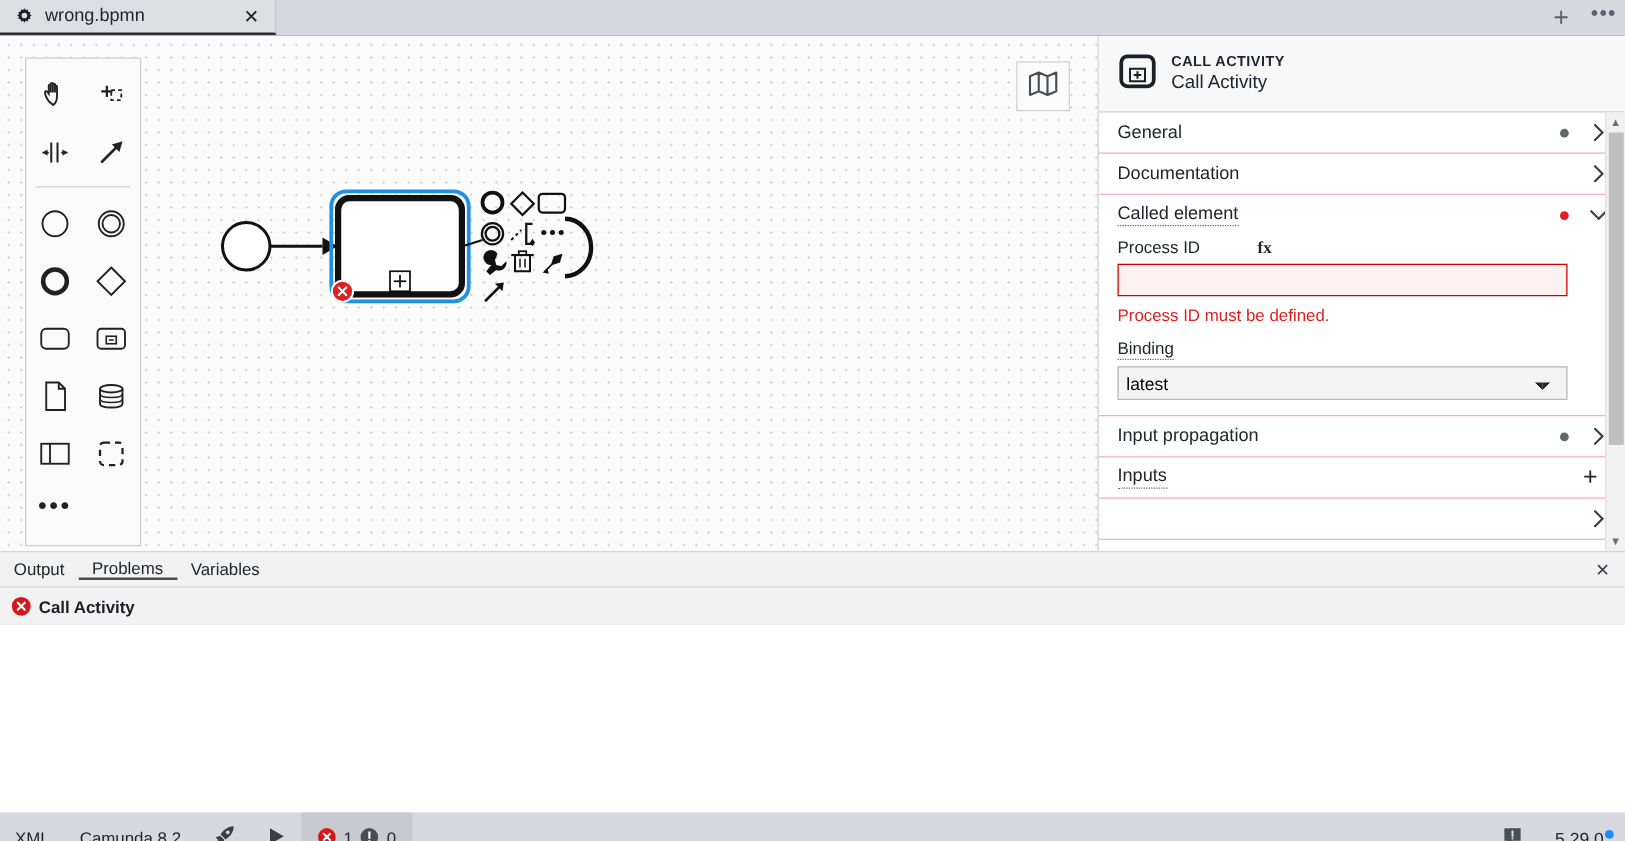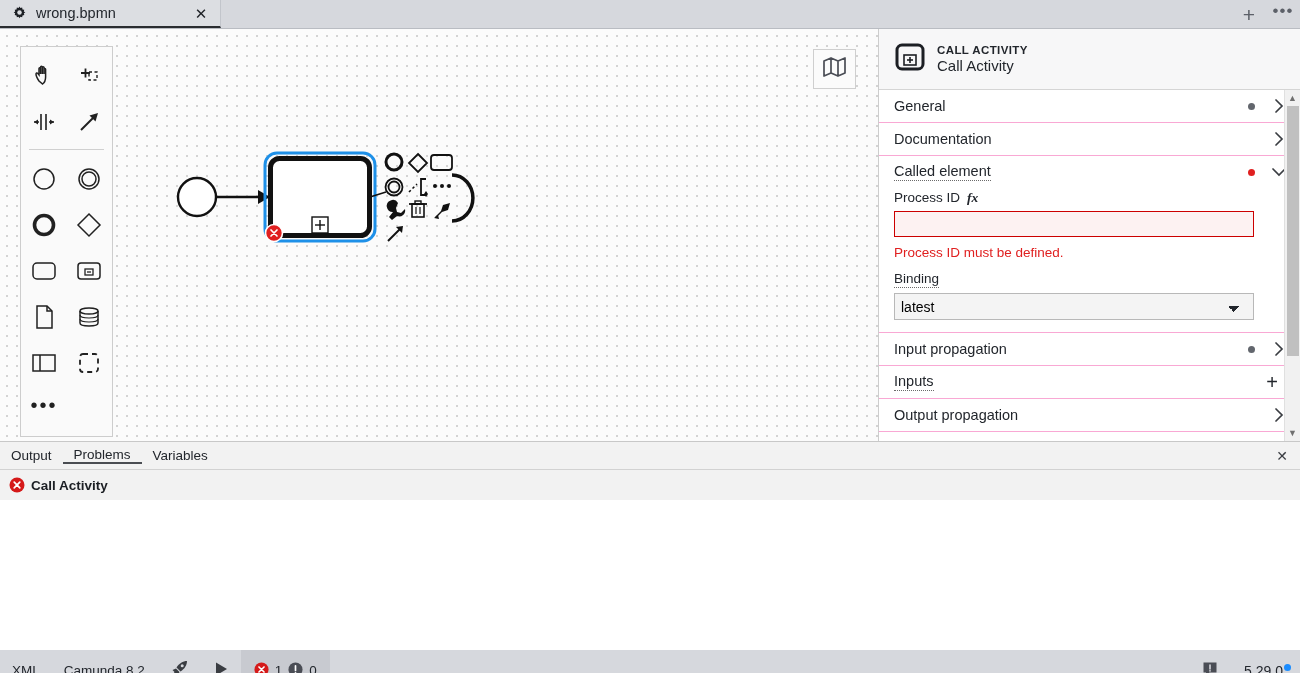--- a/index.html
+++ b/index.html
@@ -124,22 +124,22 @@
   .dot { width: 7px; height: 7px; border-radius: 50%; background: #62666d; margin-right: 17px; }
   .dot.red { background: #e02020; }
   .chev { width: 14px; color: #3a3d42; display: flex; align-items: center; justify-content: center; }
   .plus-btn { font-size: 20px; color: #22262c; line-height: 1; margin-right: 8px; font-weight: 400;}
 
   .group-body { padding: 2px 15px 12px 15px; }
   .field-label {
     font-size: 13.5px; color: #22262c; display: flex; align-items: baseline; gap: 7px;
     margin-bottom: 5px;
   }
-  .field-label .fx { font-style: italic; font-weight: bold; font-size: 13.5px; color: #22262c;
-    font-family: "Liberation Serif", serif; }
+  .field-label .fx { font-weight: bold; font-size: 13.5px; color: #22262c;
+    font-family: "Liberation Serif", serif; margin-left: 39px; }
   .field-label.dotted-lbl span.lbl { border-bottom: 1px dotted #6a6a6a; padding-bottom:1px;}
   input.txt {
     width: 360px; height: 26px;
     border: 1px solid #cc0000; background: #fdf2f2;
     font-size: 13.5px; padding: 0 7px;
     font-family: "Liberation Sans", sans-serif;
     outline: none;
   }
   .err-msg { color: #e02020; font-size: 13.5px; margin-top: 8px; margin-bottom: 11px; }
   select.sel {
@@ -513,21 +513,20 @@
       <div class="group">
         <div class="group-head">
           <span class="gh-label dotted">Inputs</span>
           <span class="gh-spacer"></span>
           <span class="plus-btn">+</span>
         </div>
       </div>
 
       <div class="group">
         <div class="group-head">
-          <span class="gh-label">Output propagation</span>
           <span class="gh-spacer"></span>
           <span class="chev">
             <svg width="9" height="14" viewBox="0 0 9 14">
                 <path d="M1 1l6 6-6 6" fill="none" stroke="#3a3d42" stroke-width="1.7" stroke-linecap="round"></path>
               </svg>
           </span>
         </div>
       </div>
 
       <div class="group">

